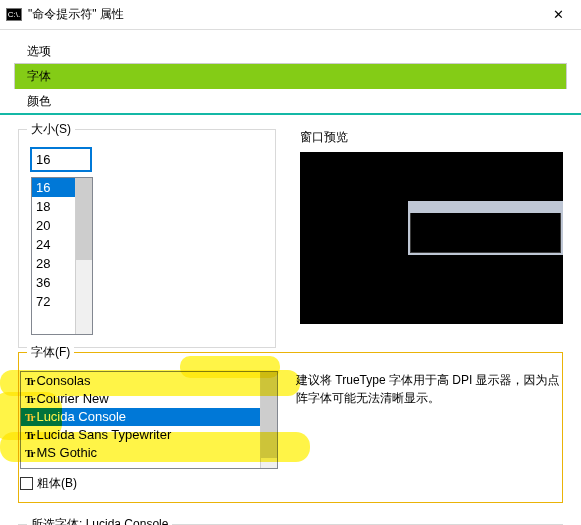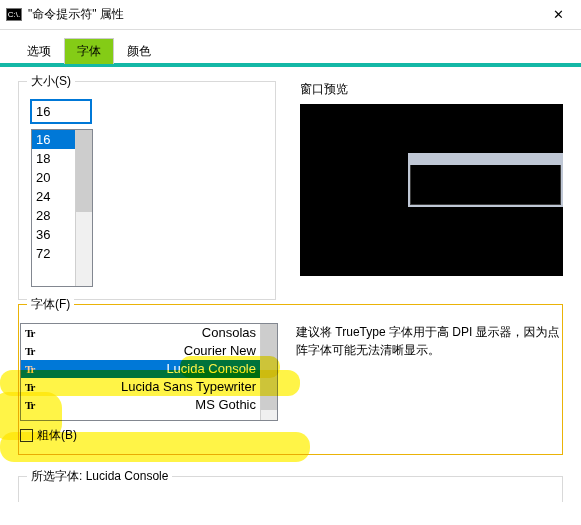--- a/index.html
+++ b/index.html
@@ -1,20 +1,20 @@
 <!DOCTYPE html>
 <html><head>
 <meta charset="utf-8">
 <style>
   * { box-sizing: border-box; font-family: "Segoe UI", "Microsoft YaHei", sans-serif; }
   body { margin:0; padding:0; background:#fff; position:relative; width:581px; height:525px; overflow:hidden; color:#000; }
   .titlebar { height:30px; display:flex; align-items:center; padding:0 0 0 6px; font-size:12px; border-bottom:1px solid #ddd; }
   .titlebar .cmdicon { width:16px; height:13px; background:#000; display:inline-flex; align-items:center; justify-content:center; margin-right:6px; color:#fff; font-size:8px; border:1px solid #777; }
   .close { margin-left:auto; width:45px; height:29px; display:flex; align-items:center; justify-content:center; font-size:13px; }
-  .tabs { padding:8px 14px 0 14px; display:flex; font-size:12px; border-bottom:4px solid #14b8a6; }
+  .tabs { padding:8px 14px 0 14px; display:flex; font-size:12px; border-bottom:2px solid #14b8a6;flex-direction:column; }
   .tab { padding:4px 12px; border:1px solid transparent; border-bottom:none; margin-bottom:-1px; cursor:default; }
   .tab.active { background:#84cc16; border-color:#ccc; }
   .body { padding:14px 18px; font-size:12px; }
   .row1 { display:flex; gap:24px; }
   .sizebox { width:258px; border:1px solid #d9d9d9; padding:18px 12px 12px; position:relative; }
   .grouplabel { position:absolute; top:-9px; left:8px; background:#fff; padding:0 4px; font-size:12px; }
   .sizeinput { width:60px; height:23px; border:1px solid #0078d7; padding:1px 4px; font-size:13px; outline:1px solid #0078d7; }
   .sizelist { margin-top:6px; width:62px; border:1px solid #828790; height:158px; display:flex; }
   .sizeitems { flex:1; font-size:13px; line-height:19px; padding:0 0; }
   .sizeitems div { padding:0 4px; }
@@ -24,21 +24,21 @@
   .preview { flex:1; }
   .previewlabel { font-size:12px; margin-bottom:6px; }
   .previewbox { background:#000; height:172px; border:1px solid #000; position:relative; padding:6px; }
   .innerwin { position:absolute; right:-1px; top:48px; width:155px; height:54px; border:2px solid #bfc7d5; background:#000; box-shadow:0 0 0 1px #3c3c3c inset; }
   .innerbar { height:10px; background:#bfc7d5; }
 
   .fontgroup { margin-top:4px; border:1px solid #eab308; padding:18px 1px 10px; position:relative; }
   .fontrow { display:flex; gap:18px; }
   .fontlist { width:258px; border:1px solid #828790; height:98px; display:flex; font-size:13px; line-height:18px; }
   .fontitems { flex:1; overflow:hidden; }
-  .fontitems div { padding:0 4px; display:flex; align-items:center; gap:2px;justify-content:space-between; }
+  .fontitems div { padding:0 4px; display:flex; align-items:center; gap:2px; }
   .fontitems div.sel { background:#0078d7; color:#fff; }
   .tt { font-family: "Times New Roman", serif; font-size:11px; letter-spacing:-1px; font-weight:bold; }
   .ttred { color:#c00; }
   .sel .ttred { color:#ffd0a0; }
   .fontright { flex:1; font-size:12px; line-height:18px; }
   .bold { margin-top:6px; display:flex; align-items:center; gap:4px; font-size:12px; }
   .chk { width:13px; height:13px; border:1px solid #333; }
 
   .selectedgroup { margin-top:21px; border:1px solid #d9d9d9; border-bottom:none; padding:12px 12px 0; position:relative; height:26px;text-align:center; }
 

